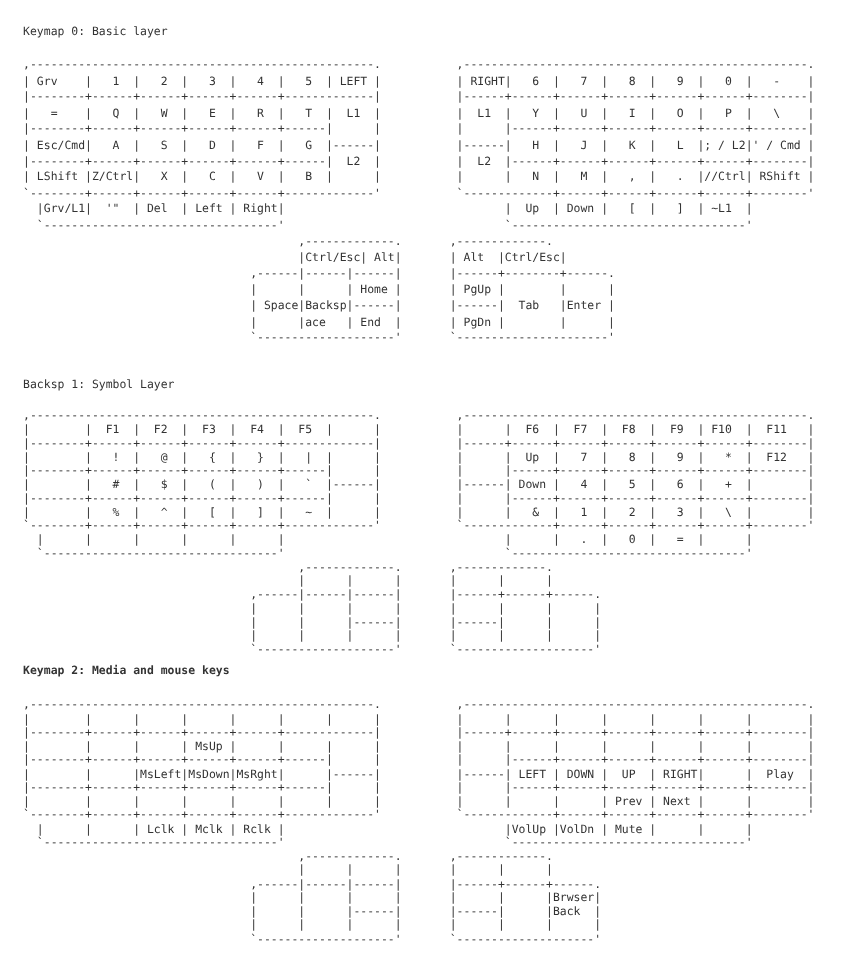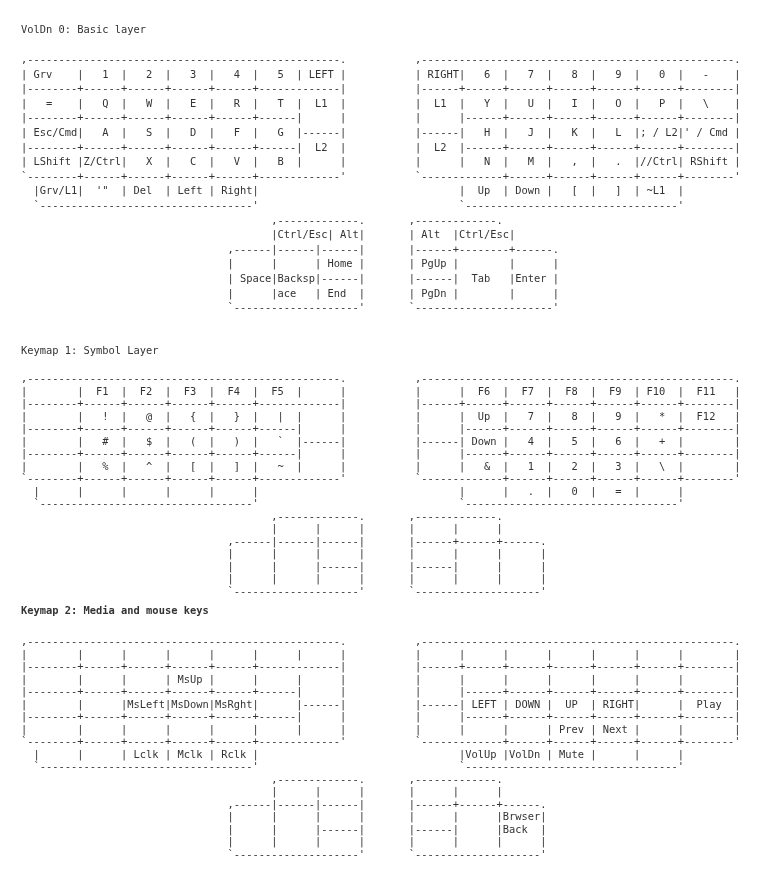--- a/index.html
+++ b/index.html
@@ -32,41 +32,41 @@
   #title-1 { top: 344px; }
   #art-1   { top: 372px; font-size: 10.4px; line-height: 12.5px; }
   #title-2 { top: 604px; font-weight: bold; }
   #art-2   { top: 635px; font-size: 10.4px; line-height: 12.5px; }
 </style>
 </head>
 <body>
 
 <div>
 
-  <div id="title-0" class="keymap-title">VolDn 0: Basic layer</div>
+  <div id="title-0" class="keymap-title">Keymap 0: Basic layer</div>
   <pre id="art-0" class="keymap-art">,--------------------------------------------------.           ,--------------------------------------------------.
 | Grv    |   1  |   2  |   3  |   4  |   5  | LEFT |           | RIGHT|   6  |   7  |   8  |   9  |   0  |   -    |
 |--------+------+------+------+------+-------------|           |------+------+------+------+------+------+--------|
 |   =    |   Q  |   W  |   E  |   R  |   T  |  L1  |           |  L1  |   Y  |   U  |   I  |   O  |   P  |   \    |
 |--------+------+------+------+------+------|      |           |      |------+------+------+------+------+--------|
 | Esc/Cmd|   A  |   S  |   D  |   F  |   G  |------|           |------|   H  |   J  |   K  |   L  |; / L2|' / Cmd |
 |--------+------+------+------+------+------|  L2  |           |  L2  |------+------+------+------+------+--------|
 | LShift |Z/Ctrl|   X  |   C  |   V  |   B  |      |           |      |   N  |   M  |   ,  |   .  |//Ctrl| RShift |
 `--------+------+------+------+------+-------------'           `-------------+------+------+------+------+--------'
   |Grv/L1|  '"  | Del  | Left | Right|                                |  Up  | Down |   [  |   ]  | ~L1  |
   `----------------------------------'                                `----------------------------------'
                                         ,-------------.       ,-------------.
                                         |Ctrl/Esc| Alt|       | Alt  |Ctrl/Esc|
                                  ,------|------|------|       |------+--------+------.
                                  |      |      | Home |       | PgUp |        |      |
                                  | Space|Backsp|------|       |------|  Tab   |Enter |
                                  |      |ace   | End  |       | PgDn |        |      |
                                  `--------------------'       `----------------------'</pre>
 
-  <div id="title-1" class="keymap-title">Keymap 1: Symbol Layer</div>
+  <div id="title-1" class="keymap-title">Backsp 1: Symbol Layer</div>
   <pre id="art-1" class="keymap-art">,--------------------------------------------------.           ,--------------------------------------------------.
 |        |  F1  |  F2  |  F3  |  F4  |  F5  |      |           |      |  F6  |  F7  |  F8  |  F9  | F10  |  F11   |
 |--------+------+------+------+------+-------------|           |------+------+------+------+------+------+--------|
 |        |   !  |   @  |   {  |   }  |   |  |      |           |      |  Up  |   7  |   8  |   9  |   *  |  F12   |
 |--------+------+------+------+------+------|      |           |      |------+------+------+------+------+--------|
 |        |   #  |   $  |   (  |   )  |   `  |------|           |------| Down |   4  |   5  |   6  |   +  |        |
 |--------+------+------+------+------+------|      |           |      |------+------+------+------+------+--------|
 |        |   %  |   ^  |   [  |   ]  |   ~  |      |           |      |   &amp;  |   1  |   2  |   3  |   \  |        |
 `--------+------+------+------+------+-------------'           `-------------+------+------+------+------+--------'
   |      |      |      |      |      |                                |      |   .  |   0  |   =  |      |

